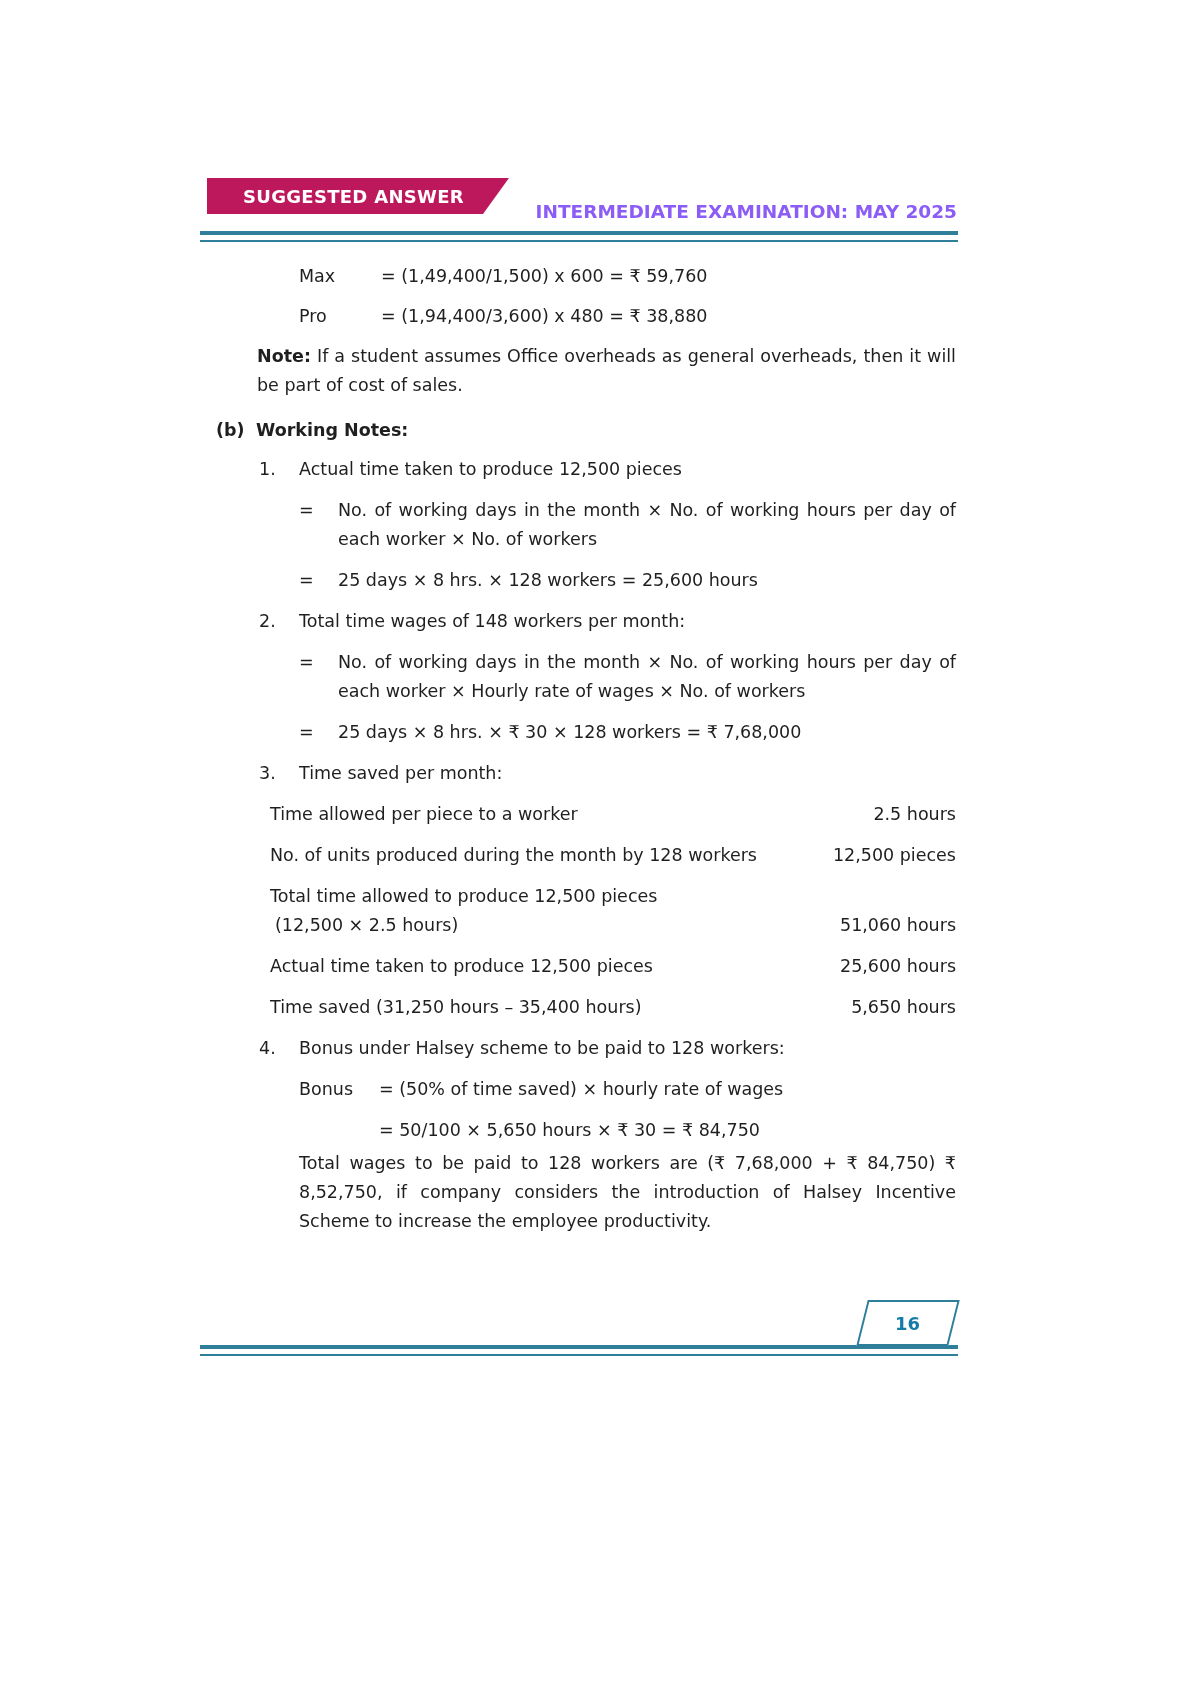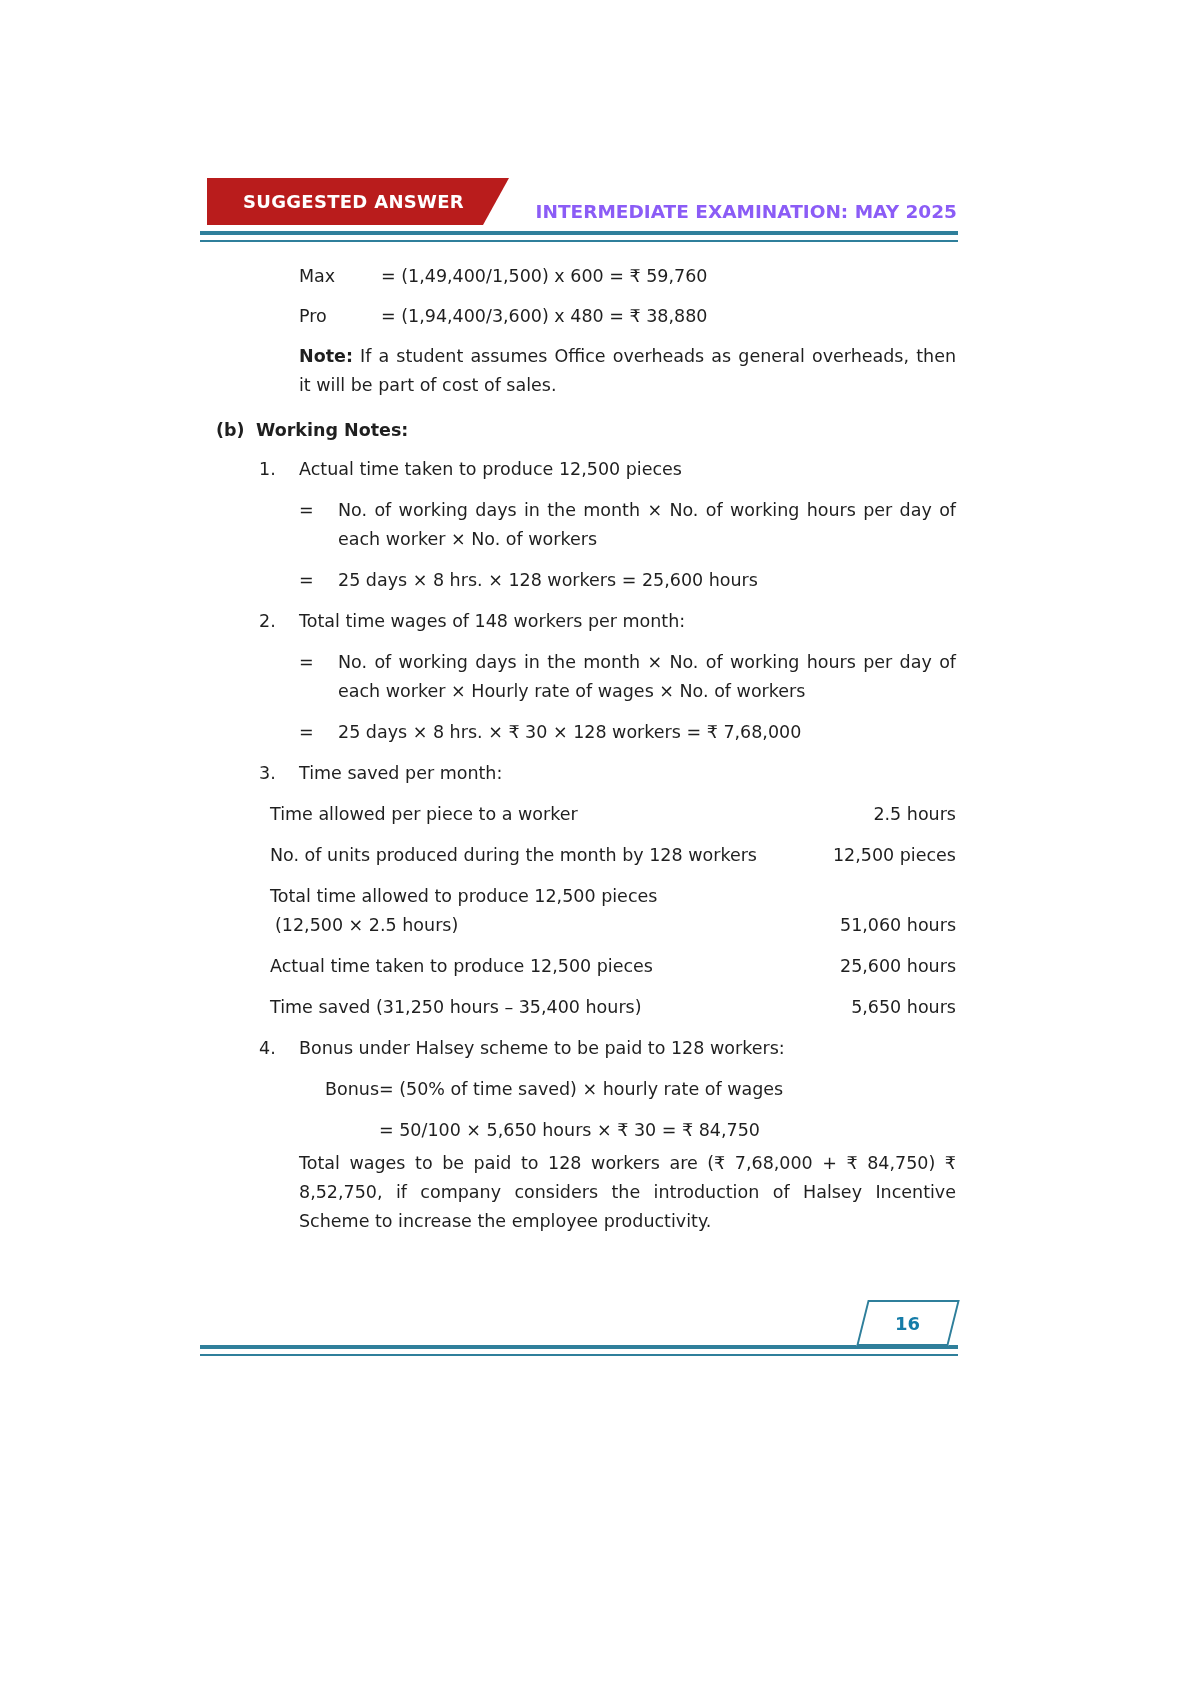--- a/index.html
+++ b/index.html
@@ -11,22 +11,22 @@
   .page {
     position:relative;
     width:1191px; height:1684px;
     background:#ffffff;
     overflow:hidden;
   }
 
   
   .banner {
     position:absolute; left:207px; top:178px;
-    width:302px; height:47px;
-    background:#b91c1c;
+    width:302px; height:36px;
+    background:#be185d;
     clip-path:polygon(0 0, 100% 0, calc(100% - 26px) 100%, 0 100%);
     display:flex; align-items:center;
     padding-left:36px;
   }
   .banner-text {
     color:#ffffff; font-weight:bold; font-size:18px; letter-spacing:.3px;
   }
   .header-title {
     position:absolute; right:234px; top:201px;
     color:#8b5cf6; font-weight:bold; font-size:18.5px;
@@ -40,21 +40,21 @@
   .content {
     position:absolute; left:216px; top:262px; width:740px;
     font-size:17.5px; line-height:29px;
   }
   .bold { font-weight:bold; }
 
   .calc-row { display:flex; margin-left:83px; margin-bottom:11px; }
   .calc-label { width:82px; flex:none; }
 
   .note-para {
-    margin-left:83px; margin-bottom:16px; margin-top:4px;
+    margin-left:41px; margin-bottom:16px; margin-top:4px;
     text-align:justify;
   }
 
   .section-heading { display:flex; font-weight:bold; margin-bottom:10px; }
   .section-label { width:40px; flex:none; }
 
   .item-head { display:flex; margin-bottom:12px; }
   .item-number { margin-left:43px; width:40px; flex:none; }
   .item-title { flex:1; }
 
@@ -63,21 +63,21 @@
   .eq-text { flex:1; text-align:justify; }
 
   .ws-row {
     display:flex; justify-content:space-between; align-items:flex-end;
     margin-left:54px; margin-bottom:12px;
   }
   .ws-label { padding-right:20px; }
   .ws-label2 { padding-left:5px; }
   .ws-value { white-space:nowrap; }
 
-  .bonus-line { display:flex; margin-left:83px; margin-bottom:12px;text-align:right; }
+  .bonus-line { display:flex; margin-left:83px; margin-bottom:12px; }
   .bonus-label { width:80px; flex:none; }
   .bonus-line2 { margin-left:163px; margin-bottom:4px; }
 
   .closing-para {
     margin-left:83px; margin-top:4px;
     text-align:justify;
   }
 
   
   .page-number-box {

